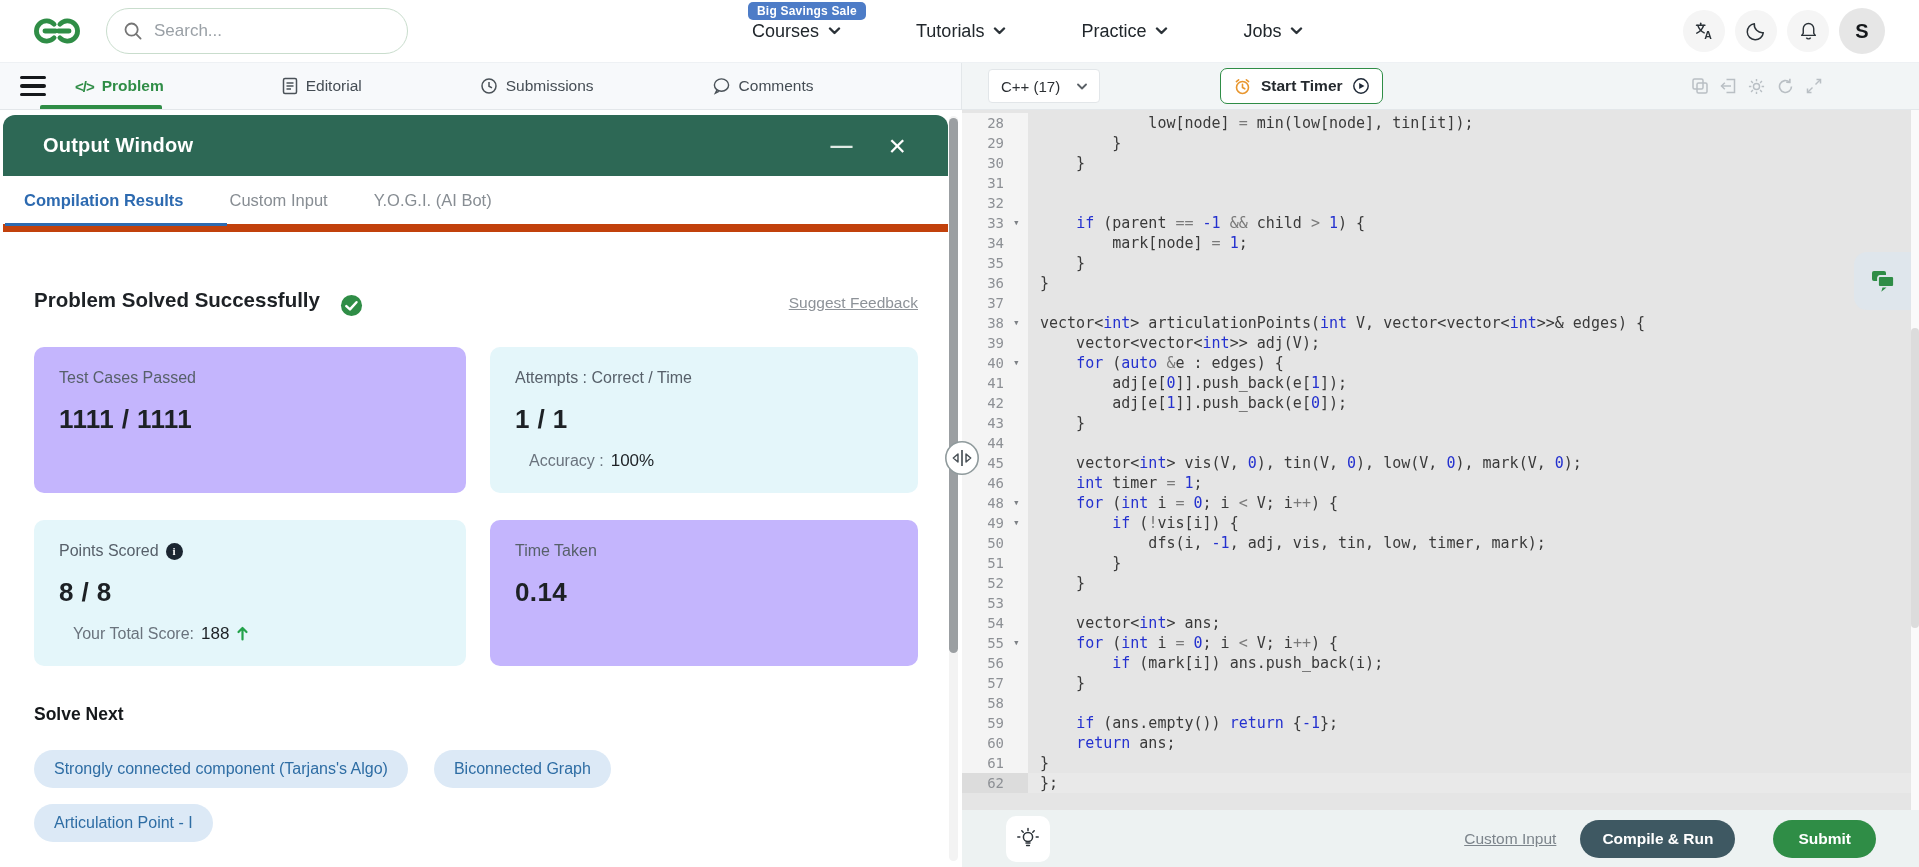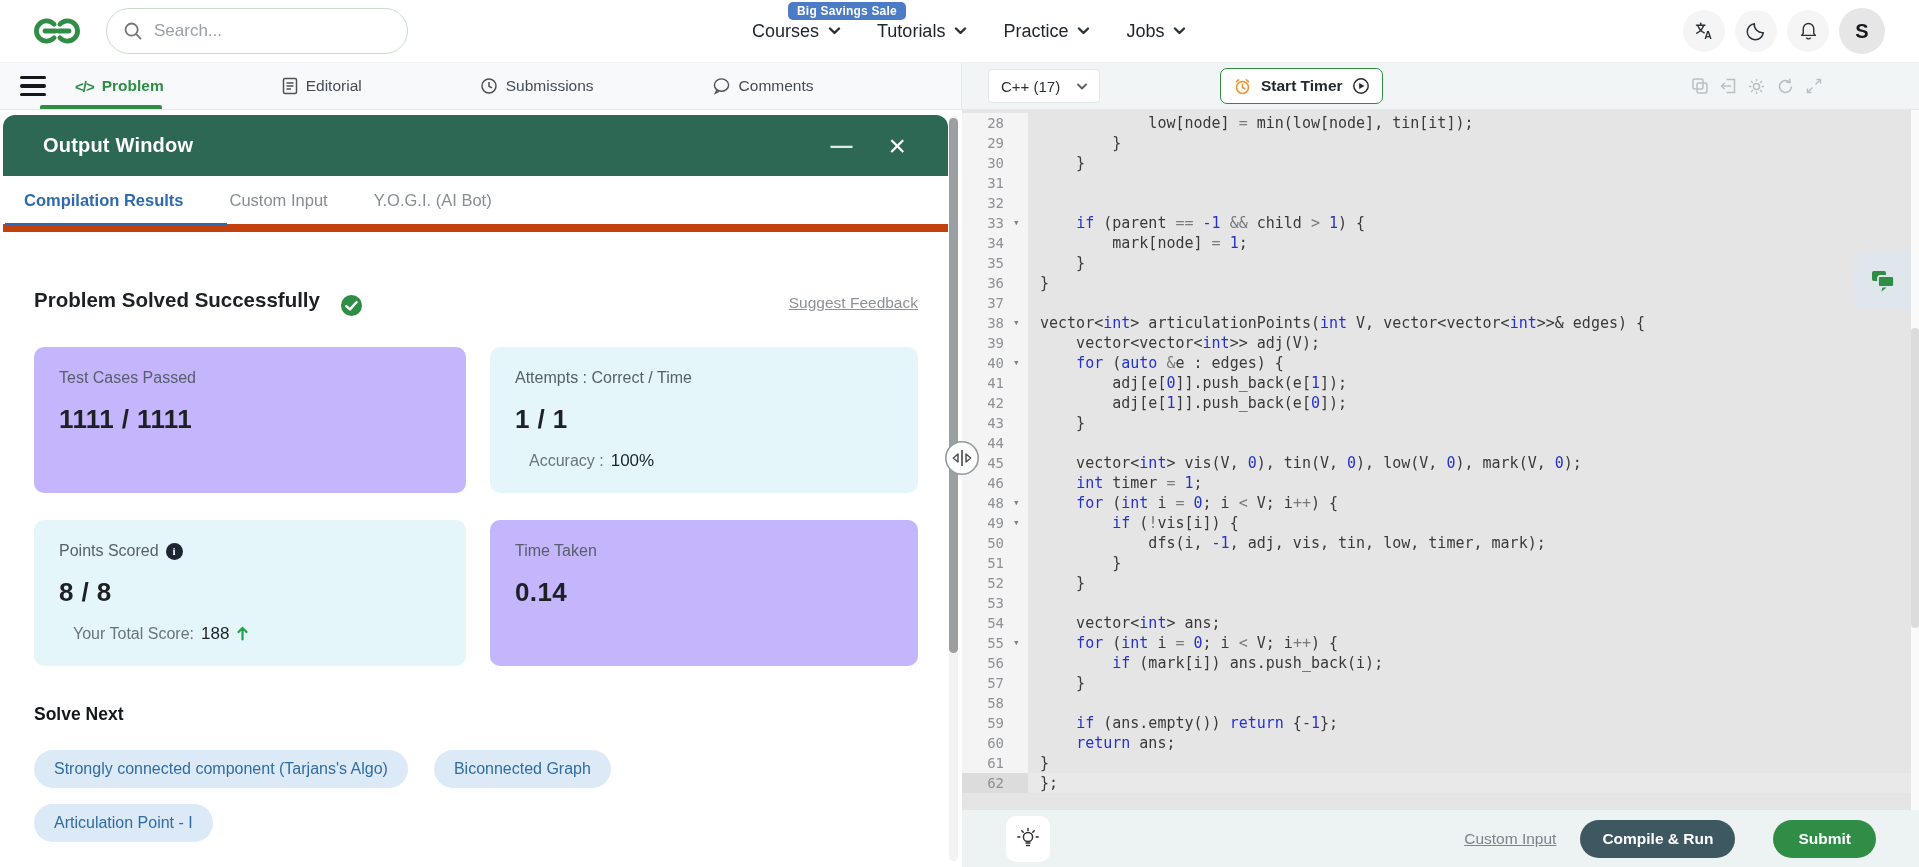--- a/index.html
+++ b/index.html
@@ -4,23 +4,23 @@
 <style>
   * { margin:0; padding:0; box-sizing:border-box; }
   html,body { width:1919px; height:867px; overflow:hidden; }
   body { font-family:"Liberation Sans", sans-serif; background:#fff; color:#212529; }
 
   
   .navbar { height:62px; display:flex; align-items:center; padding:0 34px 0 30px; background:#fff; position:relative; }
   .search-pill { margin-left:22px; width:302px; height:46px; border:1.6px solid #c9ddcd; border-radius:24px; display:flex; align-items:center; gap:11px; padding:0 16px; background:#fff; }
   .search-pill input { border:none; outline:none; font-size:17px; color:#3c4043; width:100%; font-family:inherit; background:transparent; }
   .search-pill input::placeholder { color:#9aa0a6; }
-  .nav-menus { margin-left:344px; display:flex; align-items:center; gap:36px; }
+  .nav-menus { margin-left:344px; display:flex; align-items:center; gap:75px; }
   .nav-menu { display:flex; align-items:center; gap:9px; font-size:18px; color:#21272c; font-weight:500; cursor:pointer; }
-  .sale-badge { position:absolute; top:2px; left:788px; background:#4d7cc7; color:#fff; font-size:12px; font-weight:700; padding:2px 9px; border-radius:5px; letter-spacing:.2px; }
+  .sale-badge { position:absolute; top:2px; left:748px; background:#4d7cc7; color:#fff; font-size:12px; font-weight:700; padding:2px 9px; border-radius:5px; letter-spacing:.2px; }
   .nav-icons { margin-left:auto; display:flex; align-items:center; gap:10px; }
   .icon-btn { width:42px; height:42px; border-radius:50%; background:#f5f5f5; display:flex; align-items:center; justify-content:center; cursor:pointer; }
   .avatar { width:46px; height:46px; border-radius:50%; background:#e6e6e6; display:flex; align-items:center; justify-content:center; font-size:20px; font-weight:700; color:#15181b; cursor:pointer; }
 
   
   .subnav { height:48px; display:flex; background:#f7f9fb; border-top:1px solid #eef1f4; border-bottom:1px solid #e3e7ea; }
   .subnav-left { width:962px; display:flex; align-items:center; position:relative; border-right:1px solid #e3e7ea; }
   .hamburger { margin-left:20px; width:26px; display:flex; flex-direction:column; gap:5px; cursor:pointer; }
   .hamburger span { display:block; height:3.2px; background:#15181b; border-radius:2px; }
   .ptabs { margin-left:29px; display:flex; align-items:center; gap:118px; }

